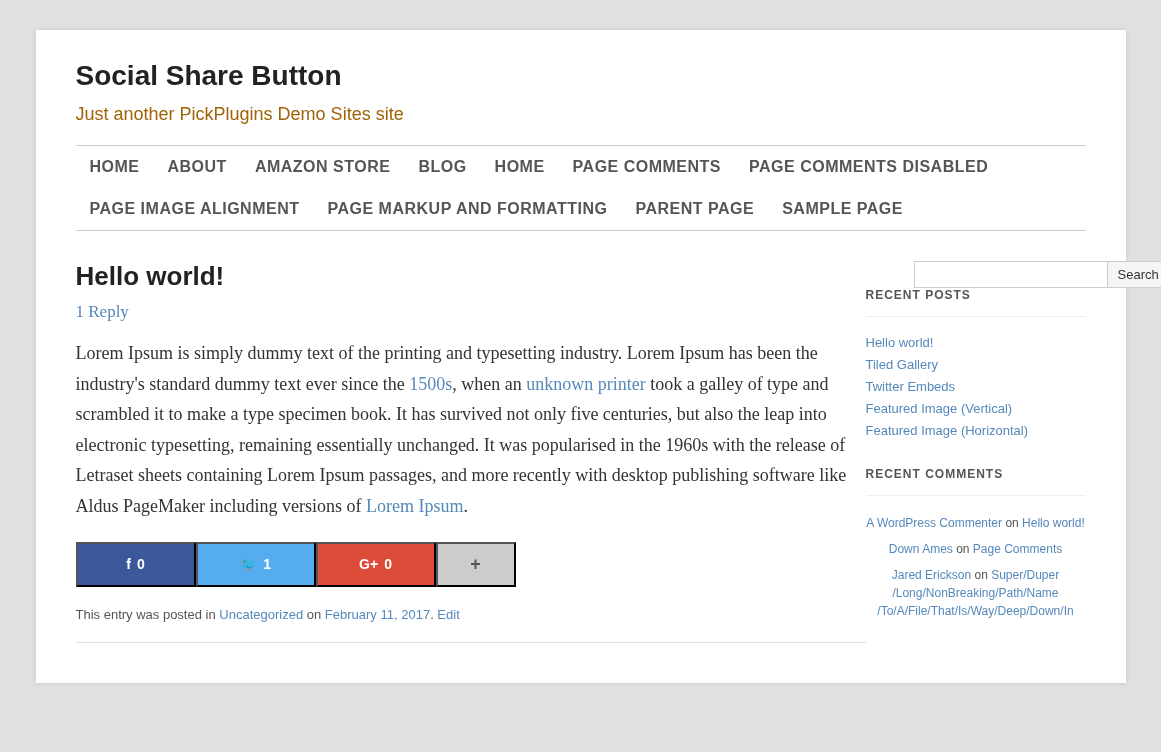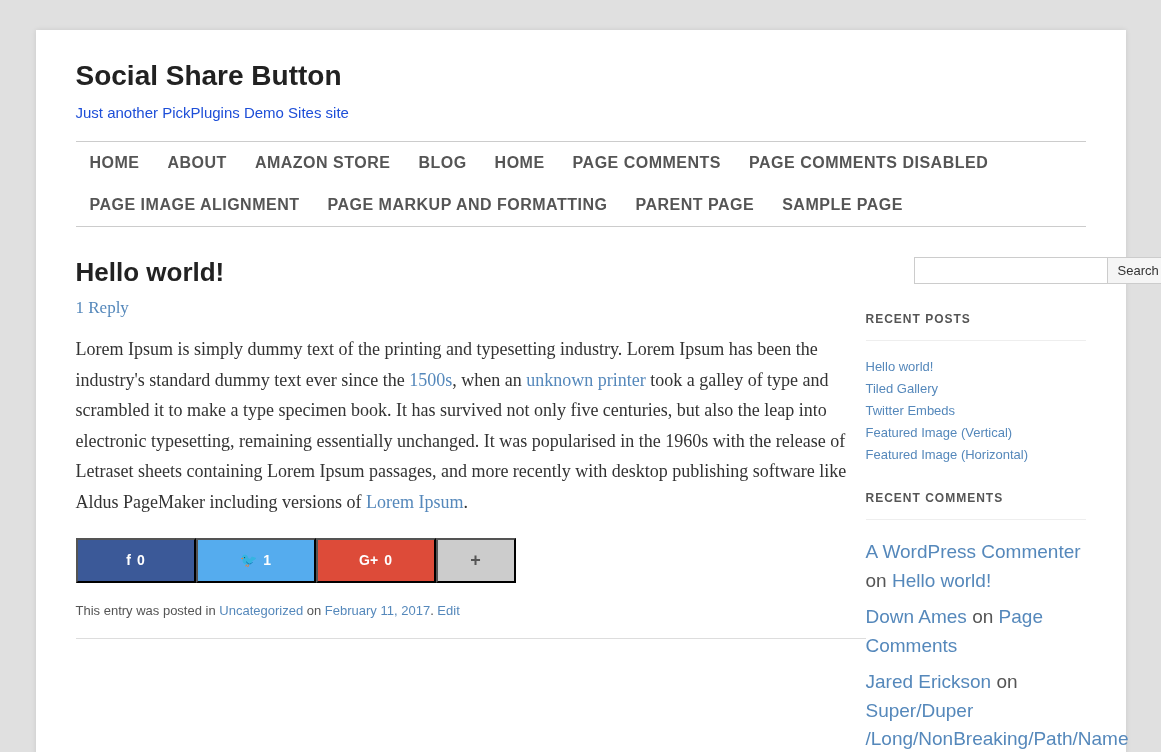--- a/index.html
+++ b/index.html
@@ -17,22 +17,22 @@
       box-shadow: 0 0 5px rgba(0,0,0,0.1);
     }
     .site-title {
       font-size: 28px;
       font-weight: bold;
       color: #222;
       font-family: Arial, sans-serif;
       margin-bottom: 12px;
     }
     .site-tagline {
-      font-size: 15px;
-      color: #1d4ed8;
+      font-size: 18px;
+      color: #a16207;
       font-family: Arial, sans-serif;
       margin-bottom: 20px;
     }
     .nav-bar {
       border-top: 1px solid #ccc;
       border-bottom: 1px solid #ccc;
       padding: 0;
       margin-bottom: 30px;
     }
     .nav-row {
@@ -118,21 +118,20 @@
       text-decoration: none;
     }
     .post-divider {
       border: none;
       border-top: 1px solid #ddd;
       margin-top: 20px;
     }
     
     .search-box {
       display: flex;
-      margin-bottom: 28px;
       padding-left: 48px;
     }
     .search-input {
       flex: 1;
       border: 1px solid #ccc;
       padding: 5px 8px;
       font-size: 13px;
       outline: none;
     }
     .search-btn {
@@ -168,25 +167,26 @@
       text-decoration: none;
       font-family: Arial, sans-serif;
     }
     .sidebar-divider {
       border: none;
       border-top: 1px solid #eee;
       margin-bottom: 18px;
     }
     .recent-comments-section { }
     .comment-item {
-      font-size: 19px;
+      font-size: 12px;
       font-family: Arial, sans-serif;
       color: #555;
       margin-bottom: 8px;
       line-height: 1.5;
+      text-align: center;
     }
     .comment-item a {
       color: #5588bb;
       text-decoration: none;
     }
   </style>
 </head>
 <body>
 
 <div class="page-wrapper">

